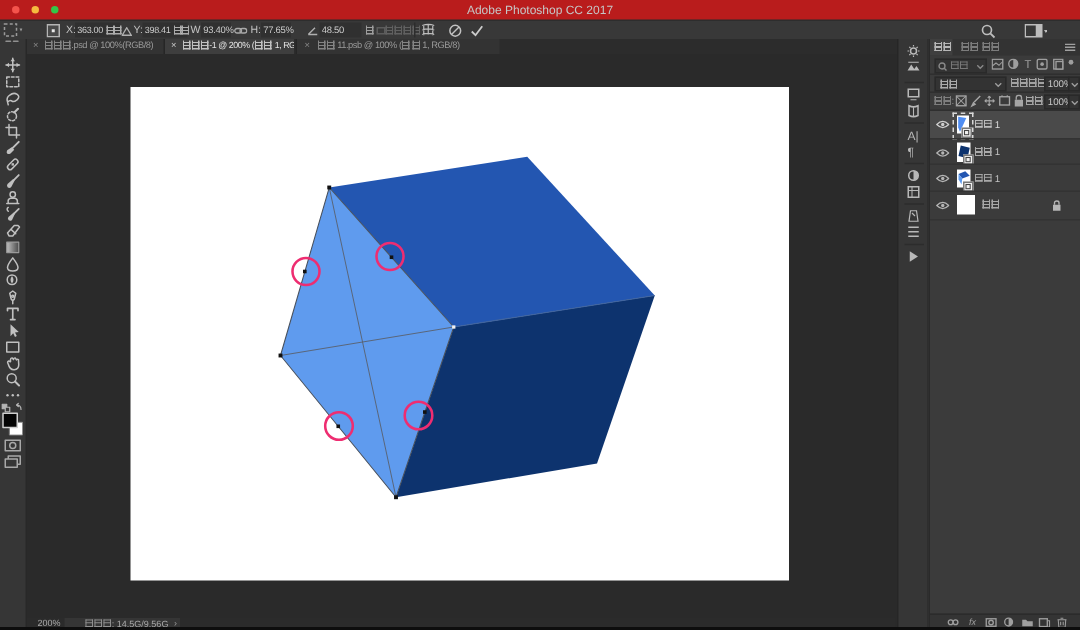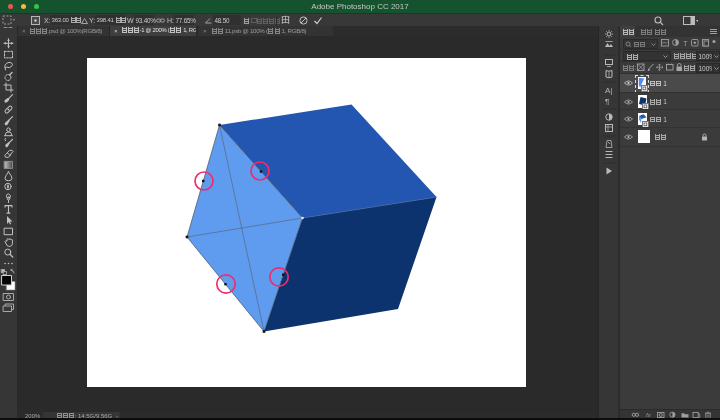--- a/index.html
+++ b/index.html
@@ -9,21 +9,21 @@
      background:repeating-linear-gradient(0deg,currentColor 0 0.9px,transparent 0.9px 2.5px),
                 linear-gradient(90deg,currentColor 0 0.8px,transparent 0.8px 5.2px,currentColor 5.2px),
                 linear-gradient(0deg,currentColor 0 0.9px,transparent 0.9px);opacity:.8;}
   .c3{width:4px;height:5px;margin:0 0.4px;}
   .c2{width:5px;height:5.5px;background:repeating-linear-gradient(0deg,currentColor 0 0.9px,transparent 0.9px 2.2px),
                 linear-gradient(90deg,currentColor 0 0.8px,transparent 0.8px 4.2px,currentColor 4.2px),
                 linear-gradient(0deg,currentColor 0 0.9px,transparent 0.9px);}
 </style></head>
 <body>
 
-<div class="abs" style="left:0;top:0;width:720px;height:13px;background:#14532d;border-bottom:1px solid #2d2d2d;">
+<div class="abs" style="left:0;top:0;width:720px;height:13px;background:#b91c1c;border-bottom:1px solid #2d2d2d;">
   <div class="abs" style="left:8px;top:4px;width:5px;height:5px;border-radius:50%;background:#f4544c;"></div>
   <div class="abs" style="left:21px;top:4px;width:5px;height:5px;border-radius:50%;background:#f5ba3f;"></div>
   <div class="abs" style="left:34px;top:4px;width:5px;height:5px;border-radius:50%;background:#34c548;"></div>
   <div class="abs" style="left:0;top:2px;width:720px;text-align:center;font-size:8px;color:#c6c6c6;">Adobe Photoshop CC 2017</div>
 </div>
 
 <div class="abs" id="opts" style="left:0;top:14px;width:720px;height:12px;background:#383838;color:#c3c3c3;font-size:7px;">
 
   <svg class="abs" style="left:2px;top:1px;" width="13" height="10">
     <rect x="1" y="1" width="8" height="8" fill="none" stroke="#9a9a9a" stroke-width="1" stroke-dasharray="2 1.5"></rect>

